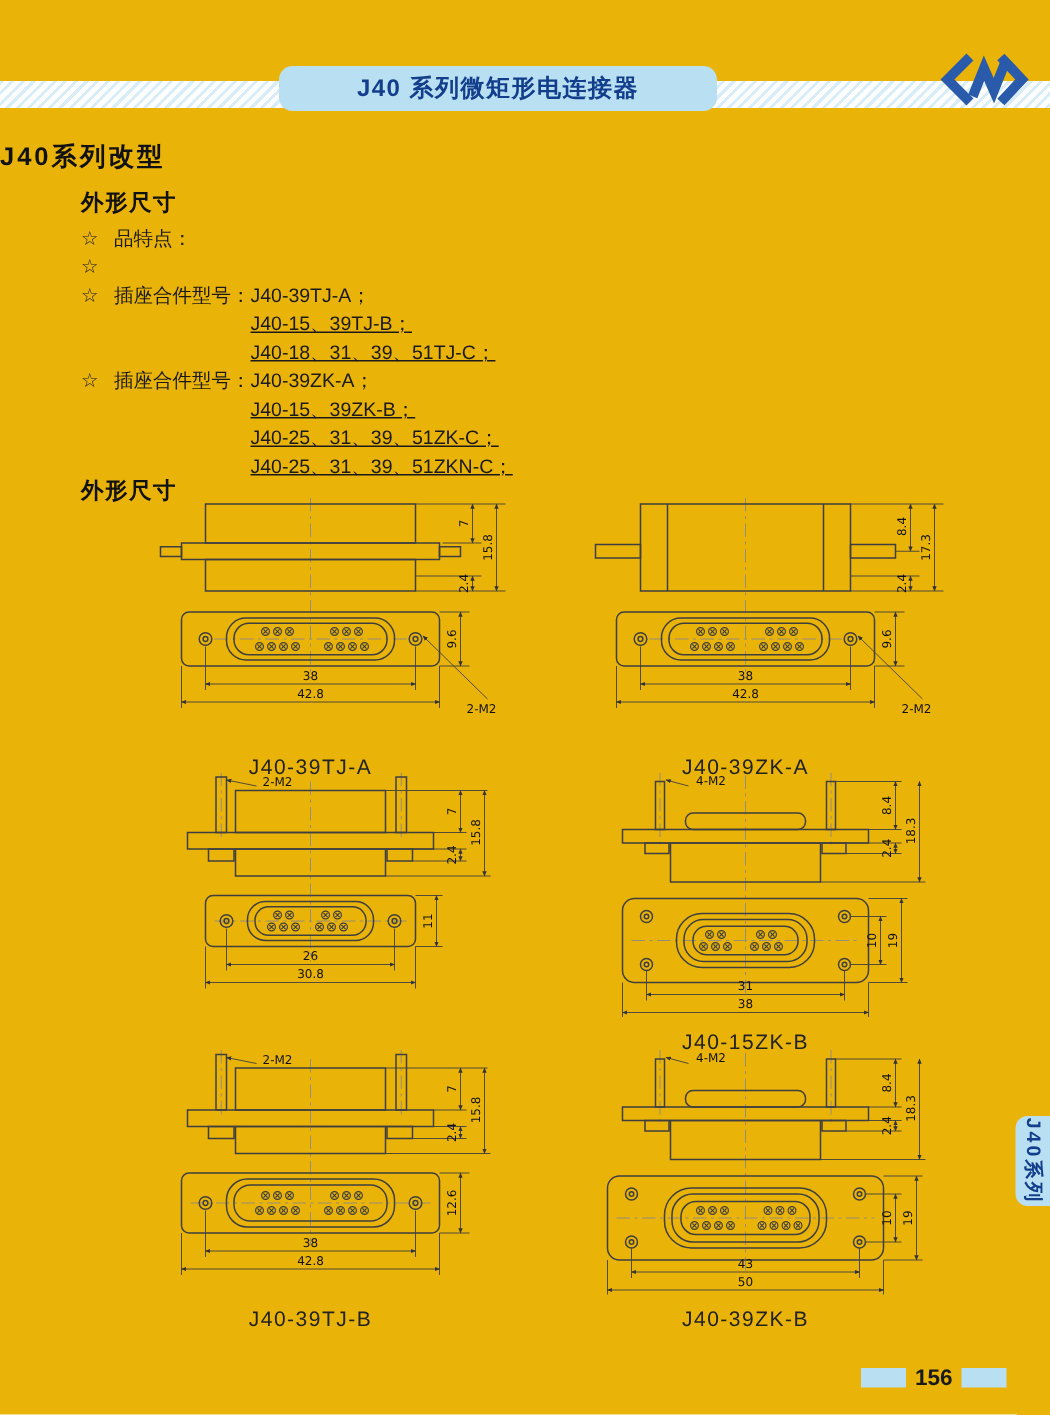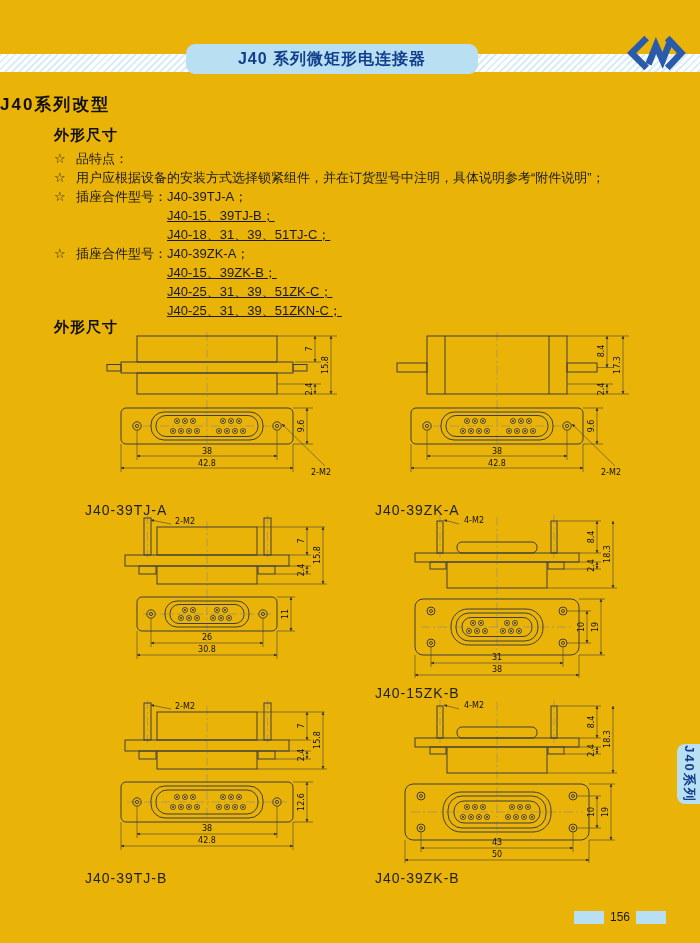--- a/index.html
+++ b/index.html
@@ -12,33 +12,33 @@
           color:#123e8c; font-weight:bold; font-size:16px; letter-spacing:1px; }
   .logo { position:absolute; right:14px; top:33px; }
   .page-title { position:absolute; left:0; top:93px; width:100%; text-align:left;
                 font-size:17px; font-weight:bold; color:#111; letter-spacing:2px; }
   .sec-heading { position:absolute; left:54px; font-size:15px; font-weight:bold; color:#111; letter-spacing:1px; }
   .features { position:absolute; left:54px; top:149px; width:610px; }
   .feat-row { display:flex; font-size:13px; line-height:19px; color:#1a1a1a; }
   .feat-row .star { width:22px; flex:none; }
   .feat-row.indent .ftext { margin-left:91px;text-decoration:underline; }
   figure.drawing { position:absolute; margin:0; width:260px; }
-  figcaption.cap { width:244px; text-align:left; font-size:14px; letter-spacing:1px; color:#222; margin-top:2px; }
+  figcaption.cap { width:244px; text-align:center; font-size:14px; letter-spacing:1px; color:#222; margin-top:2px; }
   .outline rect, .outline line, .outline circle { fill:none; stroke:#3f3f3f; stroke-width:1; }
   .dim line { stroke:#3f3f3f; stroke-width:0.6; fill:none; }
   .cl { stroke:#8a8a8a; stroke-width:0.6; stroke-dasharray:9 3 2 3; fill:none; }
   .pin { fill:none; stroke:#3f3f3f; stroke-width:0.8; }
   .dimtxt { font-family:"DejaVu Sans",sans-serif; font-size:8px; fill:#111; }
   .side-tab { position:absolute; right:0; top:744px; width:23px; height:60px; background:#b9dff3;
               border-radius:8px 0 0 8px; display:flex; align-items:center; justify-content:center; }
   .side-tab span { transform:rotate(90deg); white-space:nowrap; font-size:13px; font-weight:bold;
                    color:#123e8c; letter-spacing:2px; }
   .footer { position:absolute; left:574px; top:910px; display:flex; align-items:center; gap:6px; }
   .blue-bar { width:30px; height:13px; background:#b9dff3; }
-  .pnum { font-size:12px; font-weight:normal; color:#1a1a1a; }
+  .pnum { font-size:15px; font-weight:bold; color:#1a1a1a; }
 </style>
 </head>
 <body>
 
 <div class="page">
 
   <svg width="0" height="0" style="position:absolute" aria-hidden="true">
     <defs>
       <marker id="ar" viewBox="0 0 10 10" refX="9" refY="5" markerWidth="6" markerHeight="6" orient="auto-start-reverse">
         <path d="M0,1 L10,5 L0,9 Z" fill="#333"></path>
@@ -116,21 +116,20 @@
 
   <div class="sec-heading" style="top:126px">外形尺寸</div>
 
   <div class="features">
     <div class="feat-row">
         <span class="star">☆</span>
         <span class="ftext">品特点：</span>
       </div>
     <div class="feat-row">
         <span class="star">☆</span>
-        <span class="ftext">用户应根据设备的安装方式选择锁紧组件，并在订货型号中注明，具体说明参考“附件说明”；</span>
       </div>
     <div class="feat-row">
         <span class="star">☆</span>
         <span class="ftext">插座合件型号：J40-39TJ-A；</span>
       </div>
     <div class="feat-row indent">
         <span class="star"></span>
         <span class="ftext">J40-15、39TJ-B；</span>
       </div>
     <div class="feat-row indent">

